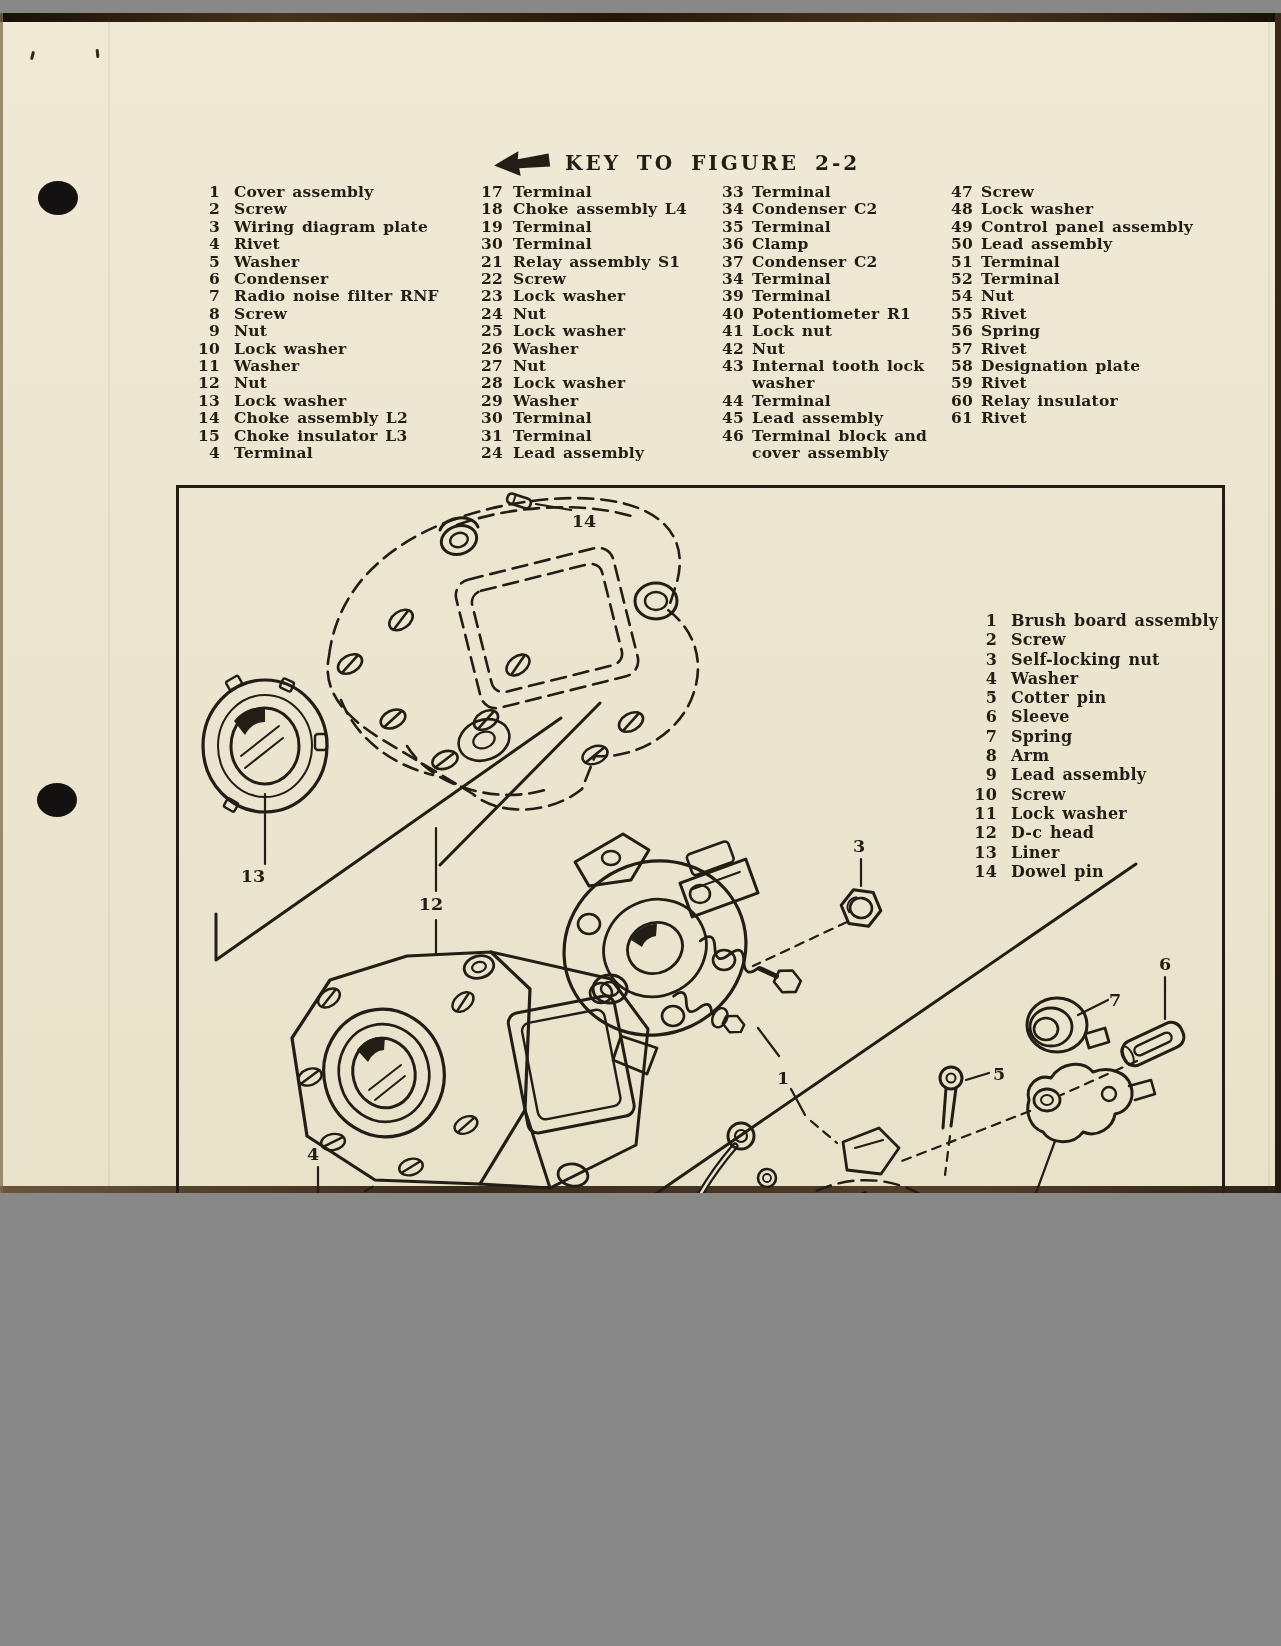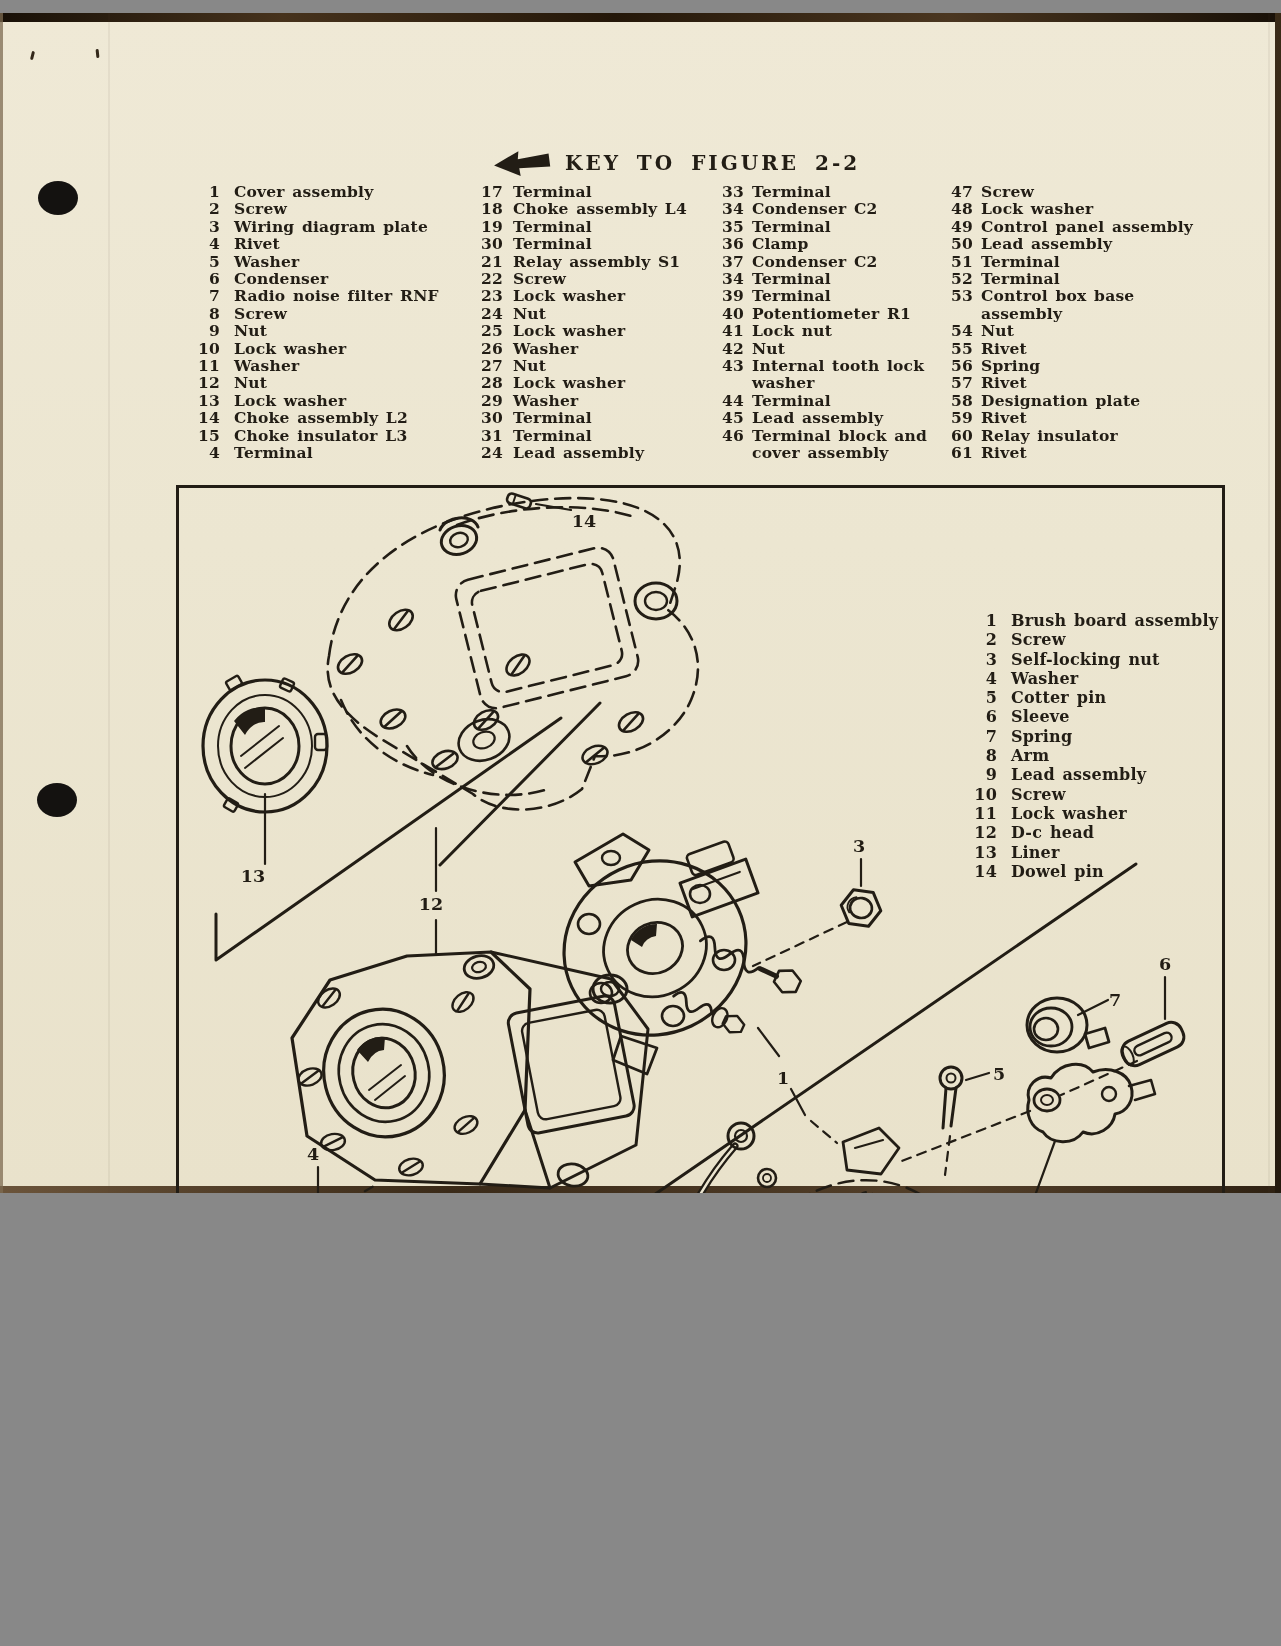--- a/index.html
+++ b/index.html
@@ -438,27 +438,20 @@
         </span>
       </div>
 
       <div class="krow">
         <span class="num">52</span>
         <span class="lbl">
           <span class="l1">Terminal</span>
         </span>
       </div>
 
-      <div class="krow">
-        <span class="num">53</span>
-        <span class="lbl">
-          <span class="l1">Control box base</span>
-          <span class="l2">assembly</span>
-        </span>
-      </div>
 
       <div class="krow">
         <span class="num">54</span>
         <span class="lbl">
           <span class="l1">Nut</span>
         </span>
       </div>
 
       <div class="krow">
         <span class="num">55</span>

